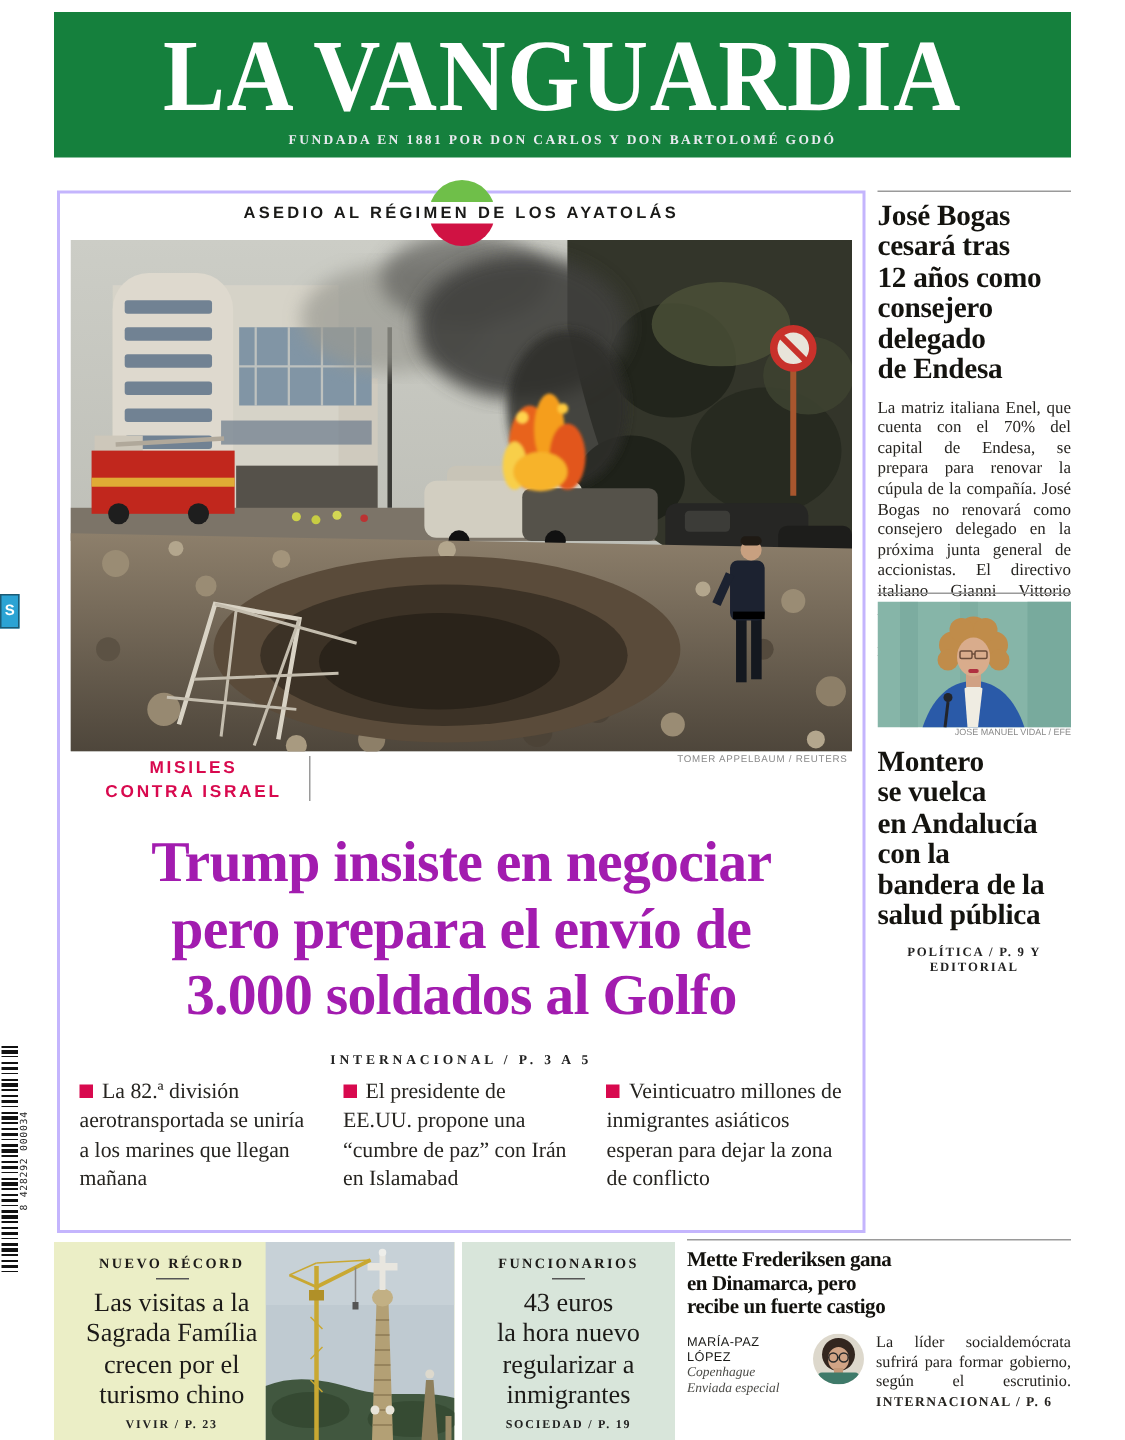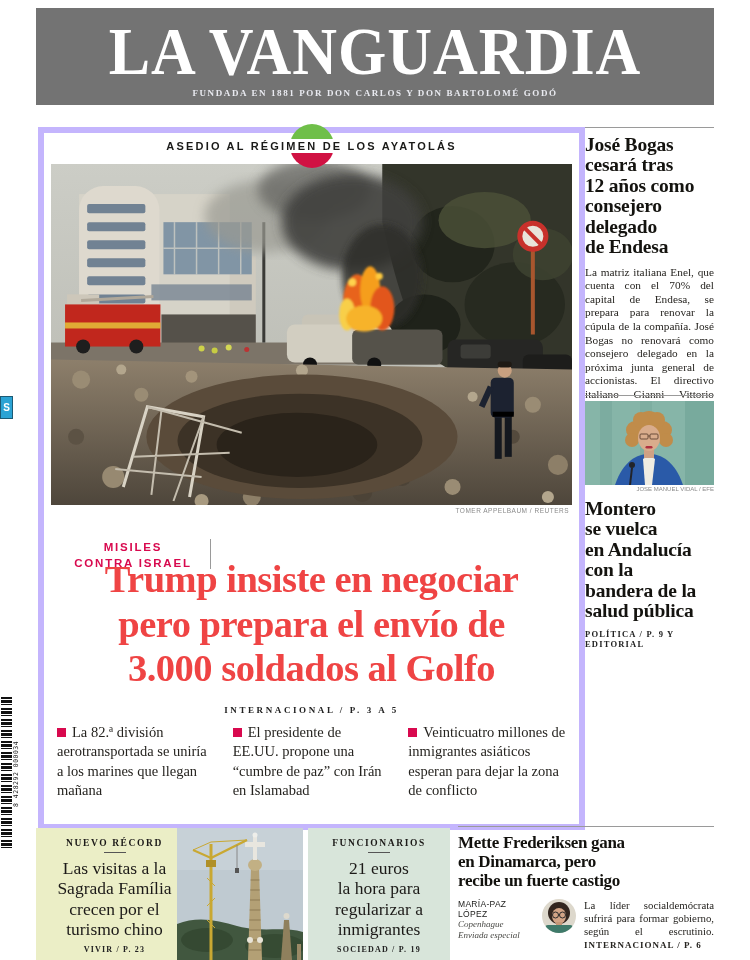--- a/index.html
+++ b/index.html
@@ -1,91 +1,91 @@
 <!DOCTYPE html>
 <html><head>
 <meta charset="utf-8">
 <style>
   html,body{margin:0;padding:0;background:#e9e9e9;}
   .page{position:relative;width:750px;height:960px;background:#fff;margin:0 auto;
         font-family:"Liberation Serif",serif;color:#1a1a18;overflow:hidden;}
 
   
-  .masthead{position:absolute;left:36px;top:8px;width:678px;height:97px;background:#737373;
+  .masthead{position:absolute;left:36px;top:8px;width:678px;height:97px;background:#15803d;
             color:#fff;text-align:center;}
   .masthead-title{font-weight:bold;font-size:62px;line-height:1;letter-spacing:1px;
                   margin-top:9px;transform:scaleY(1.1);transform-origin:center top;}
   .masthead-founded{font-size:9px;font-weight:bold;letter-spacing:1.6px;margin-top:9px;color:#e9eaf0;}
 
   
   .dateline{position:absolute;left:36px;top:109px;width:678px;height:14px;
             font-size:9px;font-weight:bold;letter-spacing:.4px;color:#221f1f;}
   .dateline-left{float:left;}
   .dateline-right{float:right;}
   .dateline-price{color:#000;}
 
   
-  .main-box{position:absolute;left:38px;top:127px;width:535px;height:691px;border:6px solid #c4b5fd;}
+  .main-box{position:absolute;left:38px;top:127px;width:535px;height:691px;border:2px solid #c4b5fd;}
   .strap-circle{position:absolute;left:50%;top:-9px;transform:translateX(-50%);
       width:44px;height:44px;border-radius:50%;z-index:1;
       background:linear-gradient(180deg,#6fbf49 0 34%,#ffffff 34% 62%,#d01243 62% 100%);}
   .strap{position:absolute;left:0;right:0;top:7px;text-align:center;z-index:2;
          font-family:"Liberation Sans",sans-serif;font-weight:bold;font-size:11px;letter-spacing:2.2px;}
   .strap span{background:#fff;padding:1px 10px;}
 
   .photo-main{position:absolute;left:7px;top:31px;width:521px;height:341px;}
   .photo-main svg{display:block;width:100%;height:100%;}
   .credit-main{position:absolute;right:10px;top:374px;font-family:"Liberation Sans",sans-serif;
                font-size:6.5px;color:#8a8a8a;letter-spacing:.5px;}
 
-  .caption-row{position:absolute;left:20px;right:14px;top:404px;display:flex;align-items:center;}
+  .caption-row{position:absolute;left:20px;right:14px;top:373px;display:flex;align-items:center;}
   .caption-label{width:138px;text-align:center;color:#d8094e;padding-top:3px;
       font-family:"Liberation Sans",sans-serif;font-weight:bold;font-size:11.5px;
       letter-spacing:1.8px;line-height:1.35;}
   .caption-divider{width:1px;align-self:stretch;background:#9a9a9a;margin:2px 12px 2px 8px;}
   .caption-text{flex:1;font-size:13px;font-weight:bold;line-height:1.25;text-align:justify;color:#1c1a18;}
   .sc-ref{font-size:9px;font-weight:bold;letter-spacing:1px;}
 
   .headline-main{position:absolute;left:4px;right:4px;top:424px;text-align:center;
-      font-weight:bold;font-size:38.5px;line-height:1.16;letter-spacing:-.5px;color:#ef4444;}
+      font-weight:bold;font-size:38.5px;line-height:1.16;letter-spacing:-.5px;color:#a21caf;}
   .kicker{position:absolute;left:0;right:0;top:572px;text-align:center;
       font-size:9px;font-weight:bold;letter-spacing:2.6px;color:#222;font-family:Liberation Serif, serif;}
 
   .bullets{position:absolute;left:13px;right:13px;top:590px;display:flex;gap:18px;}
   .bullet-item{flex:1;font-size:14.5px;line-height:1.33;color:#262420;}
   .bullet-sq{display:inline-block;width:9px;height:9px;background:#d8094e;margin-right:6px;}
 
   
   .right-col{position:absolute;left:585px;top:127px;width:129px;height:695px;}
   .rc-art{position:absolute;left:0;right:0;}
   .rc-a1{top:0;} .rc-a2{top:268px;} .rc-a3{top:524px;}
   .rule{border-top:1px solid #9a9a9a;height:0;}
   .rc-headline{font-weight:bold;font-size:19.5px;line-height:1.05;letter-spacing:-.2px;
                margin-top:7px;color:#14130f;}
   .rc-body{font-size:11.3px;line-height:1.2;text-align:justify;margin-top:8px;color:#262420;}
-  .rc-ref{font-size:8.5px;font-weight:bold;letter-spacing:1.2px;margin-top:7px;color:#222;}
+  .rc-ref{font-size:8.5px;font-weight:bold;letter-spacing:1.2px;margin-top:7px;color:#222;text-align:center;}
   .photo-side{width:129px;height:84px;margin-top:5px;}
   .photo-side svg{display:block;width:100%;height:100%;}
   .credit-side{text-align:right;font-family:"Liberation Sans",sans-serif;font-size:6px;color:#8a8a8a;margin-top:1px;}
 
   
   .box1{position:absolute;left:36px;top:828px;width:267px;height:132px;background:#ebeec6;}
   .box2{position:absolute;left:308px;top:828px;width:142px;height:132px;background:#d8e5da;}
   .box-text{position:absolute;left:0;top:0;width:157px;text-align:center;}
   .box2 .box-text{width:142px;}
   .box-label{font-size:9.5px;font-weight:bold;letter-spacing:1.6px;margin-top:10px;color:#1c1a18;}
   .box-minirule{width:22px;height:1px;background:#555;margin:4px auto 5px auto;}
   .box-line{font-size:17.5px;line-height:1.16;color:#1c1a18;}
   .box-ref{font-size:8px;font-weight:bold;letter-spacing:1.2px;margin-top:6px;color:#222;}
   .photo-box1{position:absolute;right:0;top:0;width:126px;height:132px;}
   .photo-box1 svg{display:block;width:100%;height:100%;}
 
   
   .bottom-story{position:absolute;left:458px;top:826px;width:256px;}
-  .bs-headline{font-weight:bold;font-size:17px;line-height:1.12;letter-spacing:-.3px;
+  .bs-headline{font-weight:bold;font-size:14px;line-height:1.12;letter-spacing:-.3px;
                margin-top:6px;color:#12110d;}
   .bs-row{display:flex;gap:8px;margin-top:9px;align-items:flex-start;}
   .bs-byline{width:76px;}
   .bs-name{font-family:"Liberation Sans",sans-serif;font-weight:normal;font-size:8.5px;letter-spacing:.3px;}
   .bs-place,.bs-role{font-style:italic;font-size:9px;color:#4a4a46;line-height:1.25;}
   .avatar{width:34px;height:34px;border-radius:50%;overflow:hidden;flex:0 0 auto;}
   .avatar svg{display:block;width:100%;height:100%;}
   .bs-body{flex:1;font-size:10.8px;line-height:1.2;text-align:justify;color:#262420;}
 
   
@@ -407,22 +407,22 @@
         <line x1="60" y1="17" x2="60" y2="40" stroke="#888" stroke-width="1"></line>
         <rect x="58" y="40" width="4" height="5" fill="#555"></rect>
       </svg>
     </div>
   </div>
 
   <div class="box2">
     <div class="box-text">
       <div class="box-label">FUNCIONARIOS</div>
       <div class="box-minirule"></div>
-      <div class="box-line">21 euros</div>
-      <div class="box-line">la hora para</div>
+      <div class="box-line">43 euros</div>
+      <div class="box-line">la hora nuevo</div>
       <div class="box-line">regularizar a</div>
       <div class="box-line">inmigrantes</div>
       <div class="box-ref">SOCIEDAD / P. 19</div>
     </div>
   </div>
 
   <div class="bottom-story">
     <div class="rule"></div>
     <div class="bs-headline">
       <div>Mette Frederiksen gana</div>

